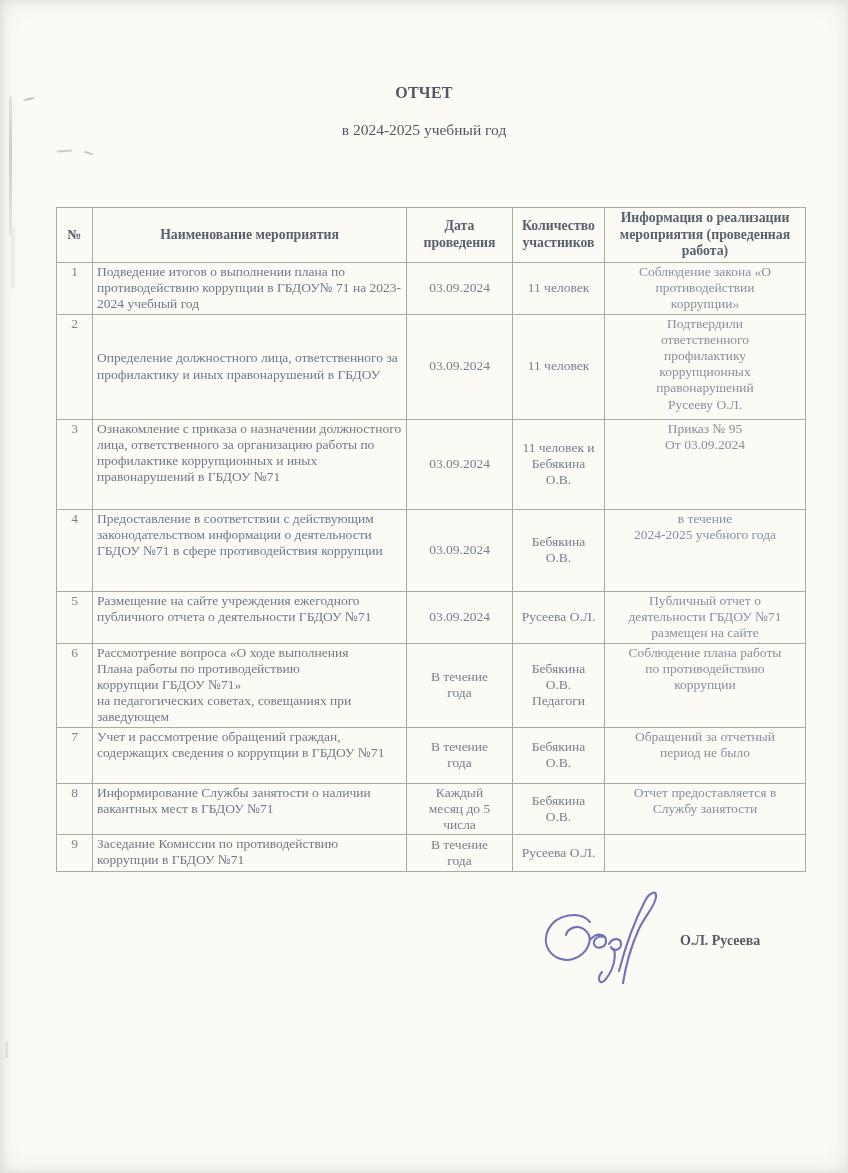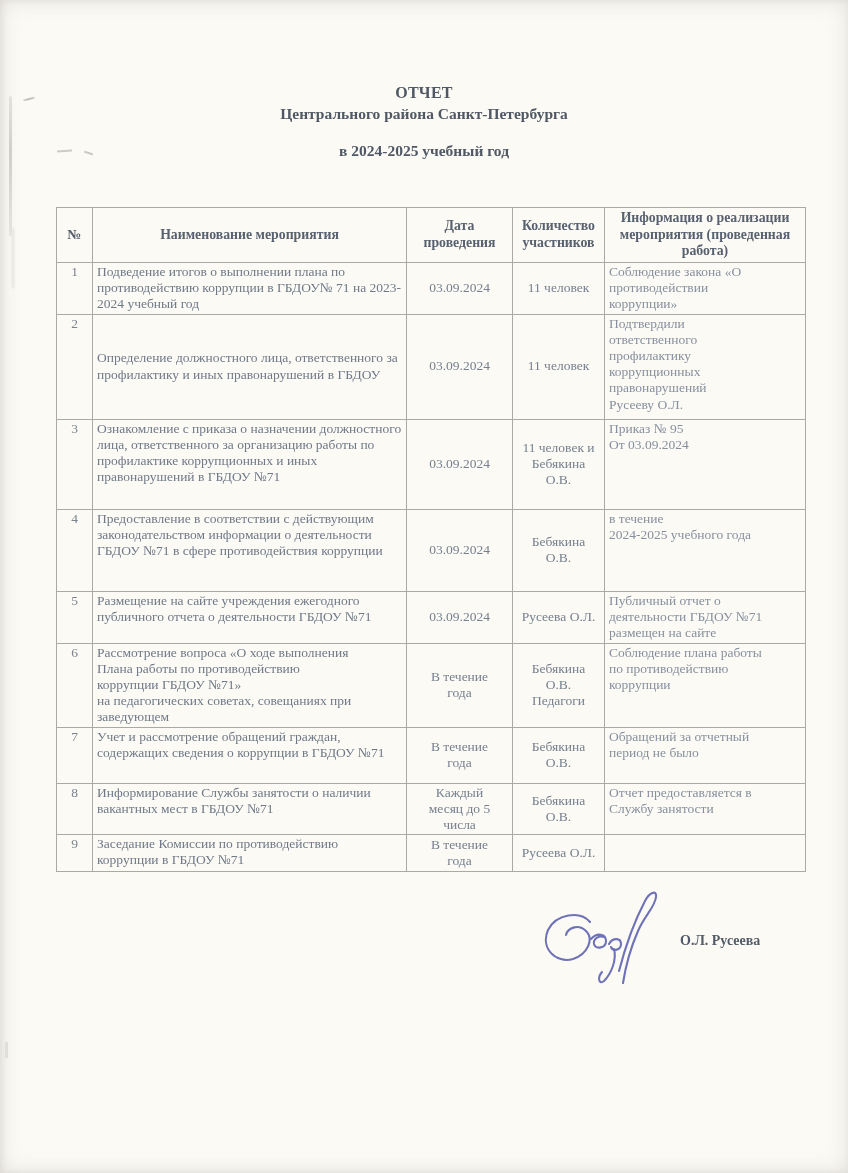--- a/index.html
+++ b/index.html
@@ -43,21 +43,21 @@
     position:absolute;left:5px;top:1042px;width:3px;height:16px;
     background:#e0dfd8;filter:blur(0.7px);
   }
   
   .title-block{
     position:absolute;top:82px;left:0;width:100%;
     text-align:center;color:#4f5864;
   }
   .title-main{font-size:16px;font-weight:bold;line-height:21px;letter-spacing:0.3px;}
   .title-line{font-size:15.5px;font-weight:bold;line-height:21px;}
-  .title-sub{font-size:15.5px;font-weight:bold;line-height:21px;margin-top:16px;}
+  .title-sub{font-size:15.5px;font-weight:normal;line-height:21px;margin-top:16px;}
   
   table.report{
     position:absolute;left:56px;top:207px;width:749px;
     border-collapse:collapse;table-layout:fixed;
     color:#6f7987;font-size:13.5px;line-height:1.2;
   }
   table.report th, table.report td{
     border:1px solid #a9aba3;
     padding:1px 4px;
     white-space:pre-line;
@@ -75,21 +75,21 @@
   tbody tr:nth-child(5){height:52px;}
   tbody tr:nth-child(6){height:80px;}
   tbody tr:nth-child(7){height:56px;}
   tbody tr:nth-child(8){height:48px;}
   tbody tr:nth-child(9){height:37px;}
   td.c-num{text-align:center;vertical-align:top;color:#7b838f;}
   td.c-name{text-align:left;vertical-align:top;padding-left:6px;padding-right:6px;margin-top:20px;}
   tbody tr:nth-child(2) td.c-name{vertical-align:middle;}
   td.c-date{text-align:center;vertical-align:middle;color:#76808e;}
   td.c-part{text-align:center;vertical-align:middle;color:#76808e;margin-top:48px;}
-  td.c-info{text-align:left;vertical-align:top;color:#87909e;padding-top:2px;}
+  td.c-info{text-align:center;vertical-align:top;color:#87909e;padding-top:2px;}
   
   .footer-label{
     position:absolute;left:75px;top:915px;width:450px;
     font-size:14px;font-weight:bold;line-height:21.5px;color:#49525e;
   }
   .signature{position:absolute;left:518px;top:882px;width:164px;height:112px;}
   .signatory{
     position:absolute;left:680px;top:933px;
     font-size:14px;font-weight:bold;color:#525b67;
   }
@@ -101,21 +101,20 @@
 
   <div class="crease"></div>
   <div class="crease2"></div>
   <div class="scratch"></div>
   <div class="dash-a"></div>
   <div class="dash-b"></div>
   <div class="edge-tick"></div>
 
   <div class="title-block">
     <div class="title-main">ОТЧЕТ</div>
-    <div class="title-line">Центрального района Санкт-Петербурга</div>
     <div class="title-sub">в 2024-2025 учебный год</div>
   </div>
 
   <table class="report">
     <colgroup>
       <col style="width:36px">
       <col style="width:314px">
       <col style="width:106px">
       <col style="width:92px">
       <col style="width:201px">

